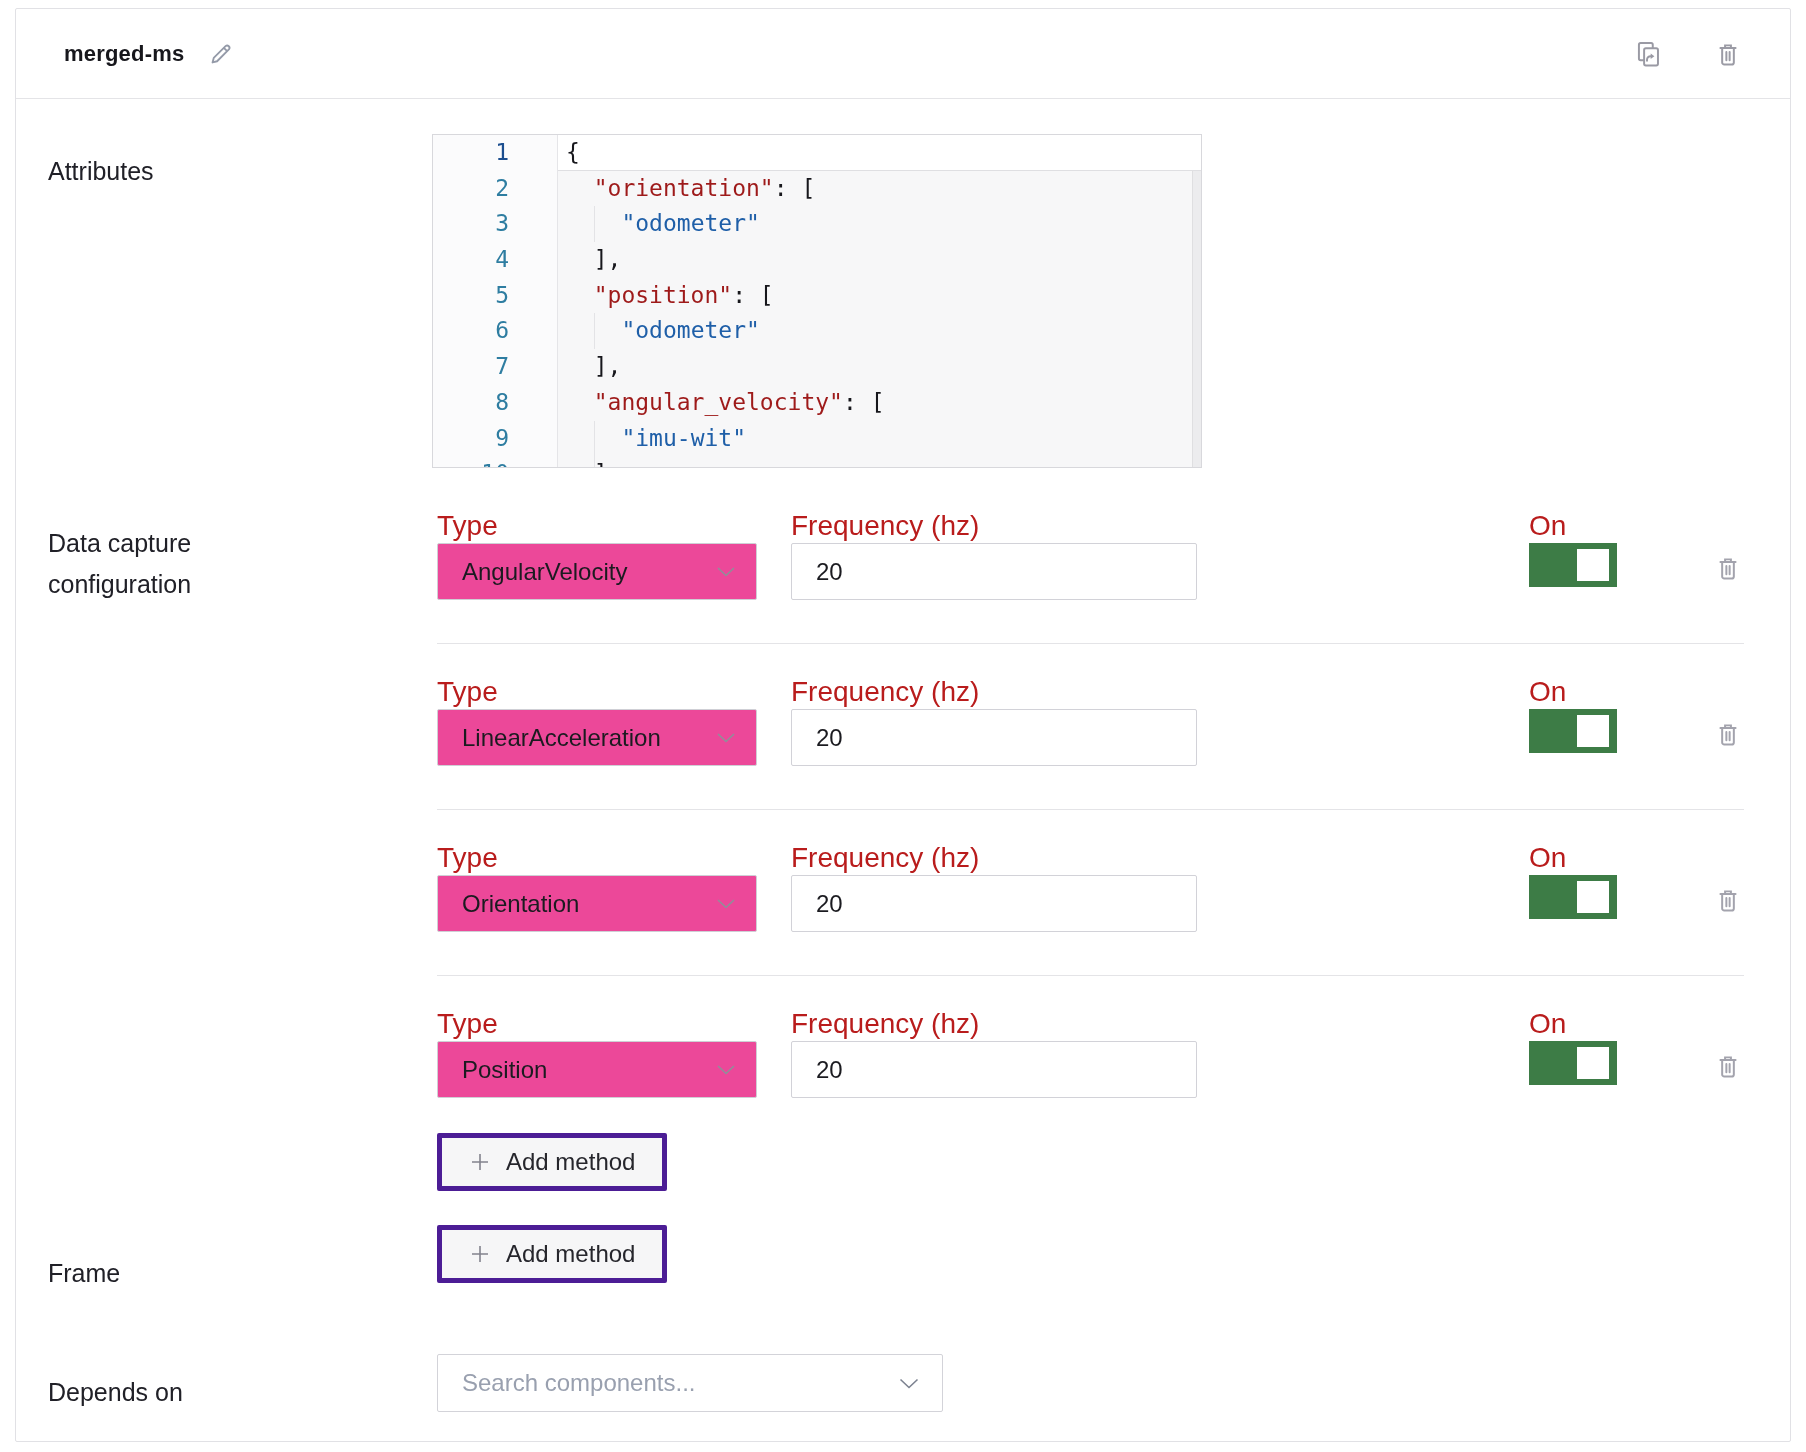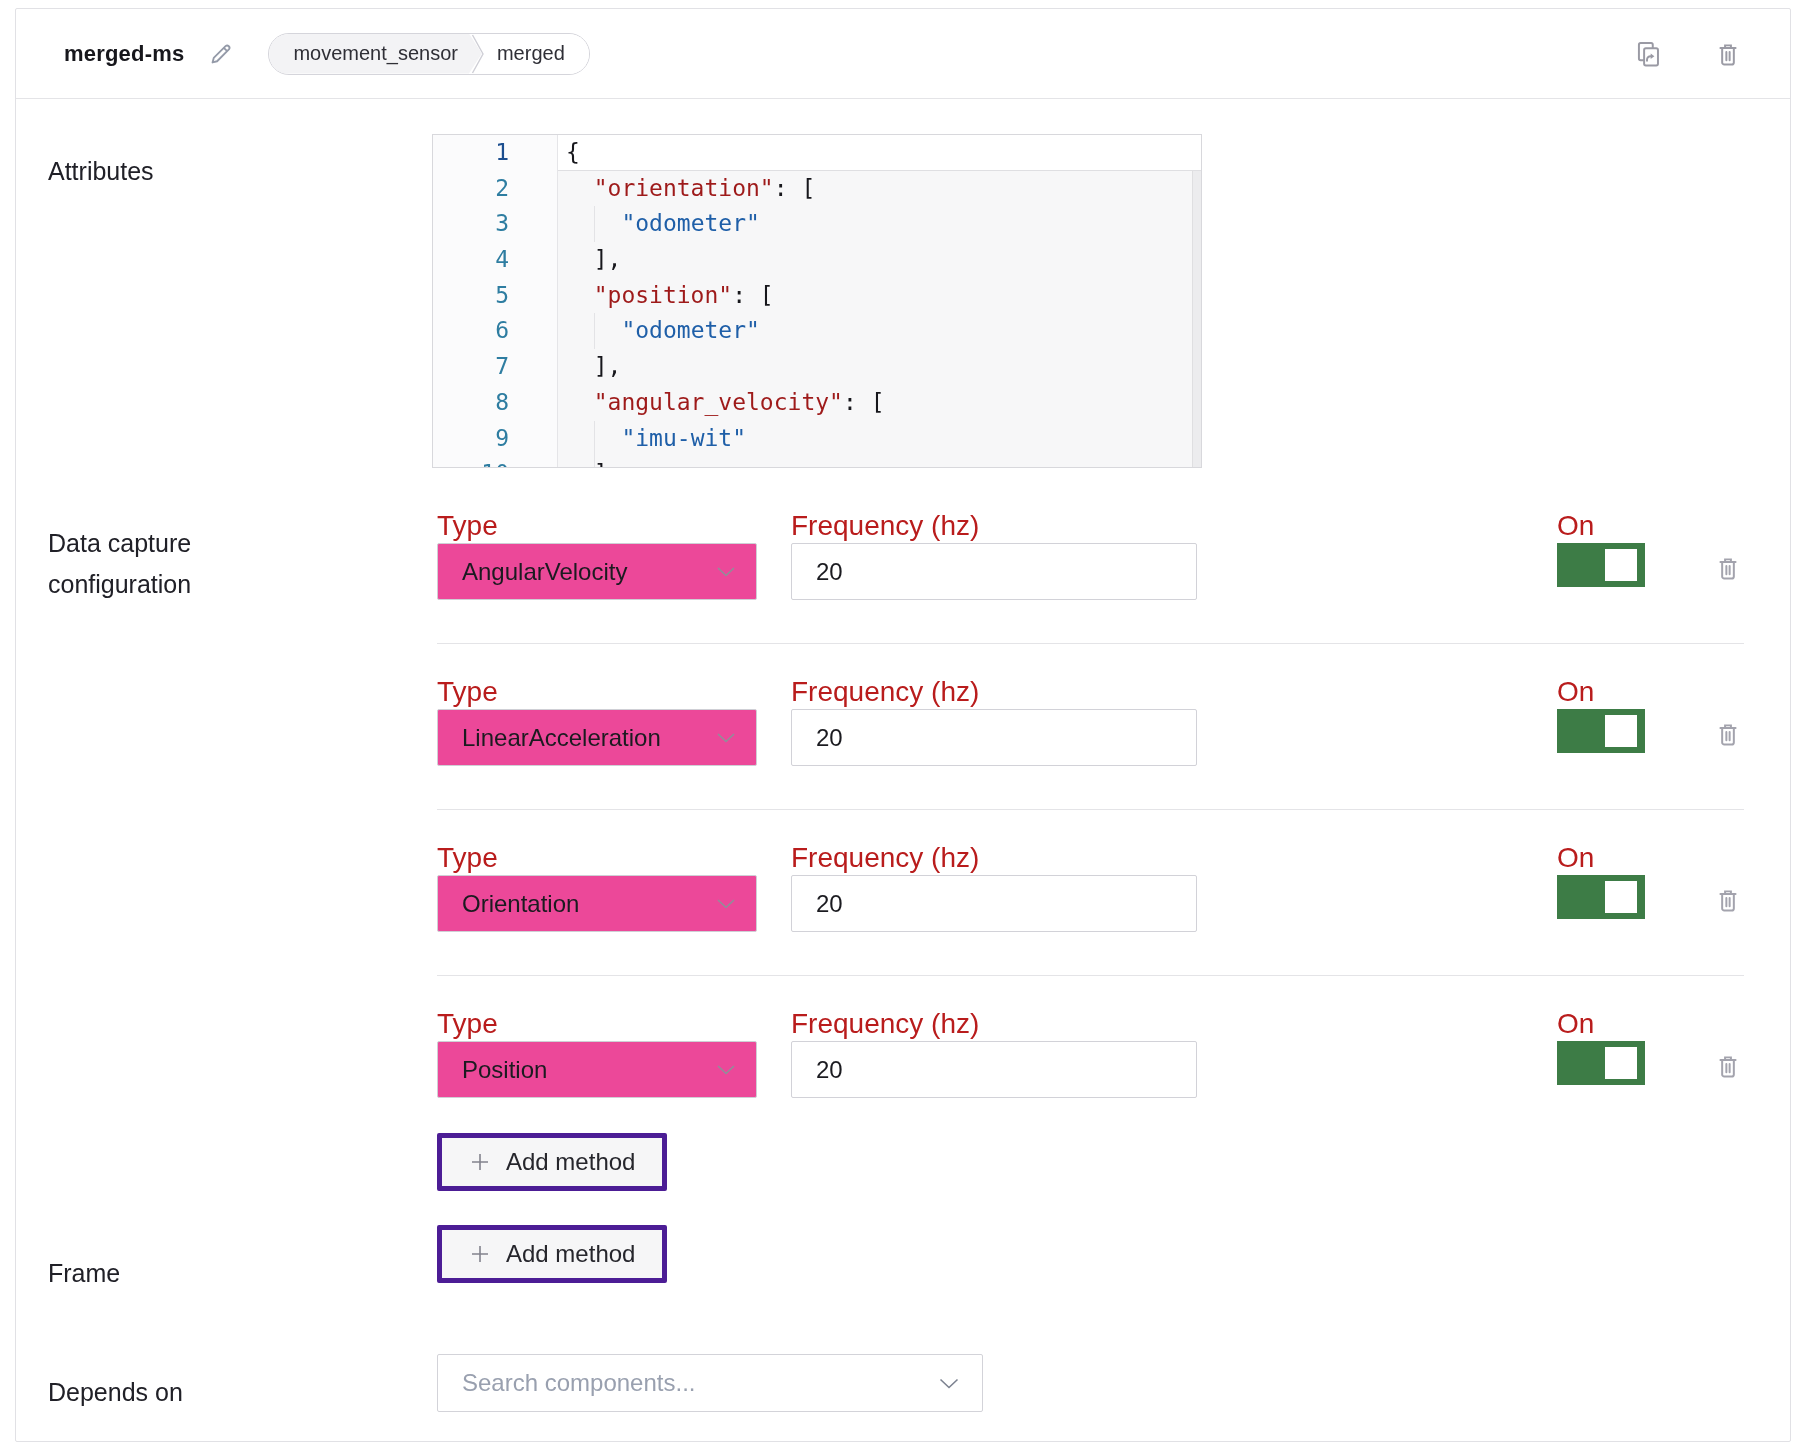--- a/index.html
+++ b/index.html
@@ -58,33 +58,33 @@
   .field-label { font-size:28px; line-height:28px; color:#b91c1c; margin-bottom:3px; }
   .row-cols { display:flex; }
   .col-type { margin-right:34px; }
   .select { width:320px; height:57px; border:1px solid #cfcfd5; border-radius:2px;
     background:#ec4899; display:flex; align-items:center; padding:0 20px 0 24px;
     font-size:24px; color:#1b1b20; cursor:pointer; }
   .select-value { flex:1; }
   .text-input { width:406px; height:57px; border:1px solid #d2d2d8; border-radius:2px;
     background:#fff; display:flex; align-items:center; padding:0 24px;
     font-size:24px; color:#1b1b20; cursor:text; }
-  .toggle-group { position:absolute; left:1120px; top:0; }
+  .toggle-group { position:absolute; left:1092px; top:0; }
   .toggle { position:relative; width:88px; height:44px; background:var(--toggle-on,#3d7c46);
     cursor:pointer; }
   .knob { position:absolute; right:8px; top:6px; width:32px; height:32px; background:#fff; }
   .row-trash { position:absolute; left:1277px; top:42px; cursor:pointer; }
 
   .add-btn { display:inline-flex; align-items:center; gap:15px; height:58px;
     padding:0 27px; background:#f6f6f7; border:5px solid #4c1d95; border-radius:2px;
     font-size:24px; color:#26262c; cursor:pointer; }
   .add-method { margin-top:35px; }
   .add-frame { margin-top:34px; }
 
-  .search-select { margin-top:71px; width:546px; height:58px; border:1px solid #d3d3d9;
+  .search-select { margin-top:71px; width:506px; height:58px; border:1px solid #d3d3d9;
     border-radius:2px; background:#fff; display:flex; align-items:center;
     padding:0 22px 0 24px; cursor:pointer; }
   .placeholder { flex:1; font-size:24px; color:#99a0af; }
 
   .lbl-attributes { top:52px; }
   .lbl-capture { top:424px; width:220px; }
   .lbl-frame { top:1154px; }
   .lbl-depends { top:1273px; }
 
   svg { display:block; }
@@ -97,27 +97,20 @@
   <div class="header">
     <span class="title">merged-ms</span>
 
     <span class="icon-btn pencil">
       <svg width="26" height="26" viewBox="0 0 24 24" fill="none" stroke="#949aa8" stroke-width="1.7" stroke-linejoin="round">
         <path d="M4.2 19.8l1.1-4.2L16.2 4.7a2.2 2.2 0 0 1 3.1 3.1L8.4 18.7l-4.2 1.1z"></path>
         <path d="M14.6 6.3l3.1 3.1"></path>
       </svg>
     </span>
 
-    <div class="pill">
-      <span class="pill-seg1">movement_sensor</span>
-      <svg class="pill-chev" width="14" height="40" viewBox="0 0 14 40" fill="none" stroke="#cfcfd6" stroke-width="1.4">
-        <path d="M1.5 1 L12 20 L1.5 39"></path>
-      </svg>
-      <span class="pill-seg2">merged</span>
-    </div>
 
     <span class="header-spacer"></span>
 
     <span class="icon-btn dup-icon">
       <svg width="30" height="30" viewBox="0 0 26 26" fill="none" stroke="#9a9aa4" stroke-width="1.7">
         <rect x="6" y="3.5" width="12" height="15" rx="1.5"></rect>
         <rect x="10.5" y="8" width="12" height="15" rx="1.5" fill="#ffffff"></rect>
         <path d="M13 19.5v-1.2q0-3.3 3.3-3.3h.7"></path>
         <path d="M16.2 12.6l3.2 2.4-3.2 2.4z" fill="#9a9aa4" stroke="none"></path>
       </svg>

